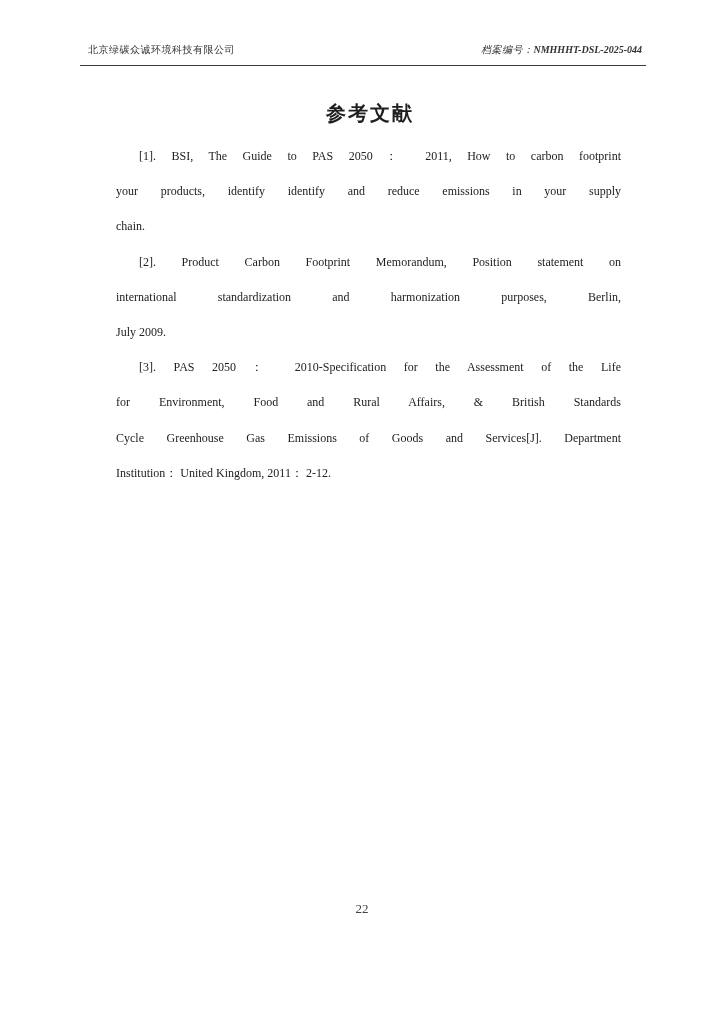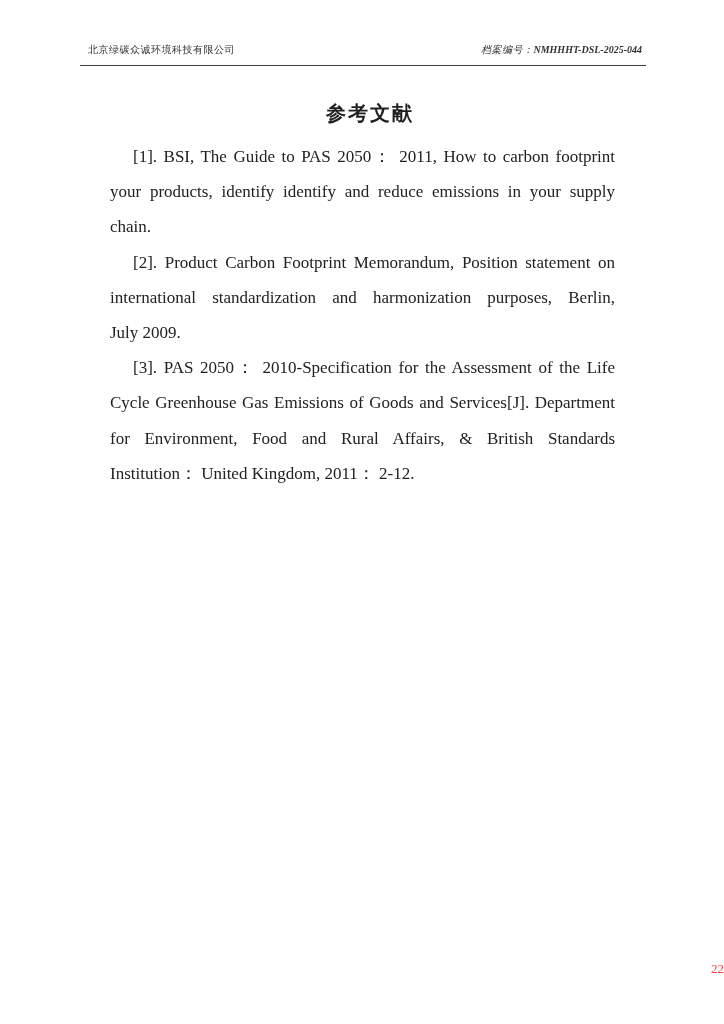--- a/index.html
+++ b/index.html
@@ -51,49 +51,49 @@
     margin: 8px;
     text-align: center;
     font-size: 20px;
     font-weight: 700;
     letter-spacing: 2px;
     color: #1f1f1f;
   }
   
   .refs {
     position: absolute;
-    left: 110px;
+    left: 116px;
     top: 139px;
     width: 505px;
-    font-size: 17px;
+    font-size: 12px;
     color: #222222;
   }
   .line {
     height: 35.2px;
     line-height: 35.2px;
     text-align: justify;
     text-align-last: justify;
     overflow: hidden;
     white-space: normal;
   }
   .line.first {
     text-indent: 23px;
   }
   .line.last {
     text-align-last: left;
   }
   
   .pageno {
     position: absolute;
     left: 0;
-    top: 961px;
+    top: 901px;
     width: 100%;
-    text-align: right;
+    text-align: center;
     font-size: 13px;
-    color: #ef4444;
+    color: #404040;
   }
 </style>
 </head>
 <body>
 
 <div class="page">
 
   <div class="header">
     <div class="header-row">
       <span class="header-company">北京绿碳众诚环境科技有限公司</span>
@@ -106,20 +106,20 @@
   <h1 class="title">参考文献</h1>
 
   <div class="refs">
       <div class="line first">[1]. BSI, The Guide to PAS 2050： 2011, How to carbon footprint</div>
       <div class="line">your products, identify identify and reduce emissions in your supply</div>
       <div class="line last">chain.</div>
       <div class="line first">[2]. Product Carbon Footprint Memorandum, Position statement on</div>
       <div class="line">international standardization and harmonization purposes, Berlin,</div>
       <div class="line last">July 2009.</div>
       <div class="line first">[3]. PAS 2050： 2010-Specification for the Assessment of the Life</div>
+      <div class="line">for Environment, Food and Rural Affairs, &amp; British Standards</div>
       <div class="line">Cycle Greenhouse Gas Emissions of Goods and Services[J]. Department</div>
-      <div class="line">for Environment, Food and Rural Affairs, &amp; British Standards</div>
       <div class="line last">Institution： United Kingdom, 2011： 2-12.</div>
     </div>
 
   <div class="pageno">22</div>
 
 </div>
 
 </body></html>

